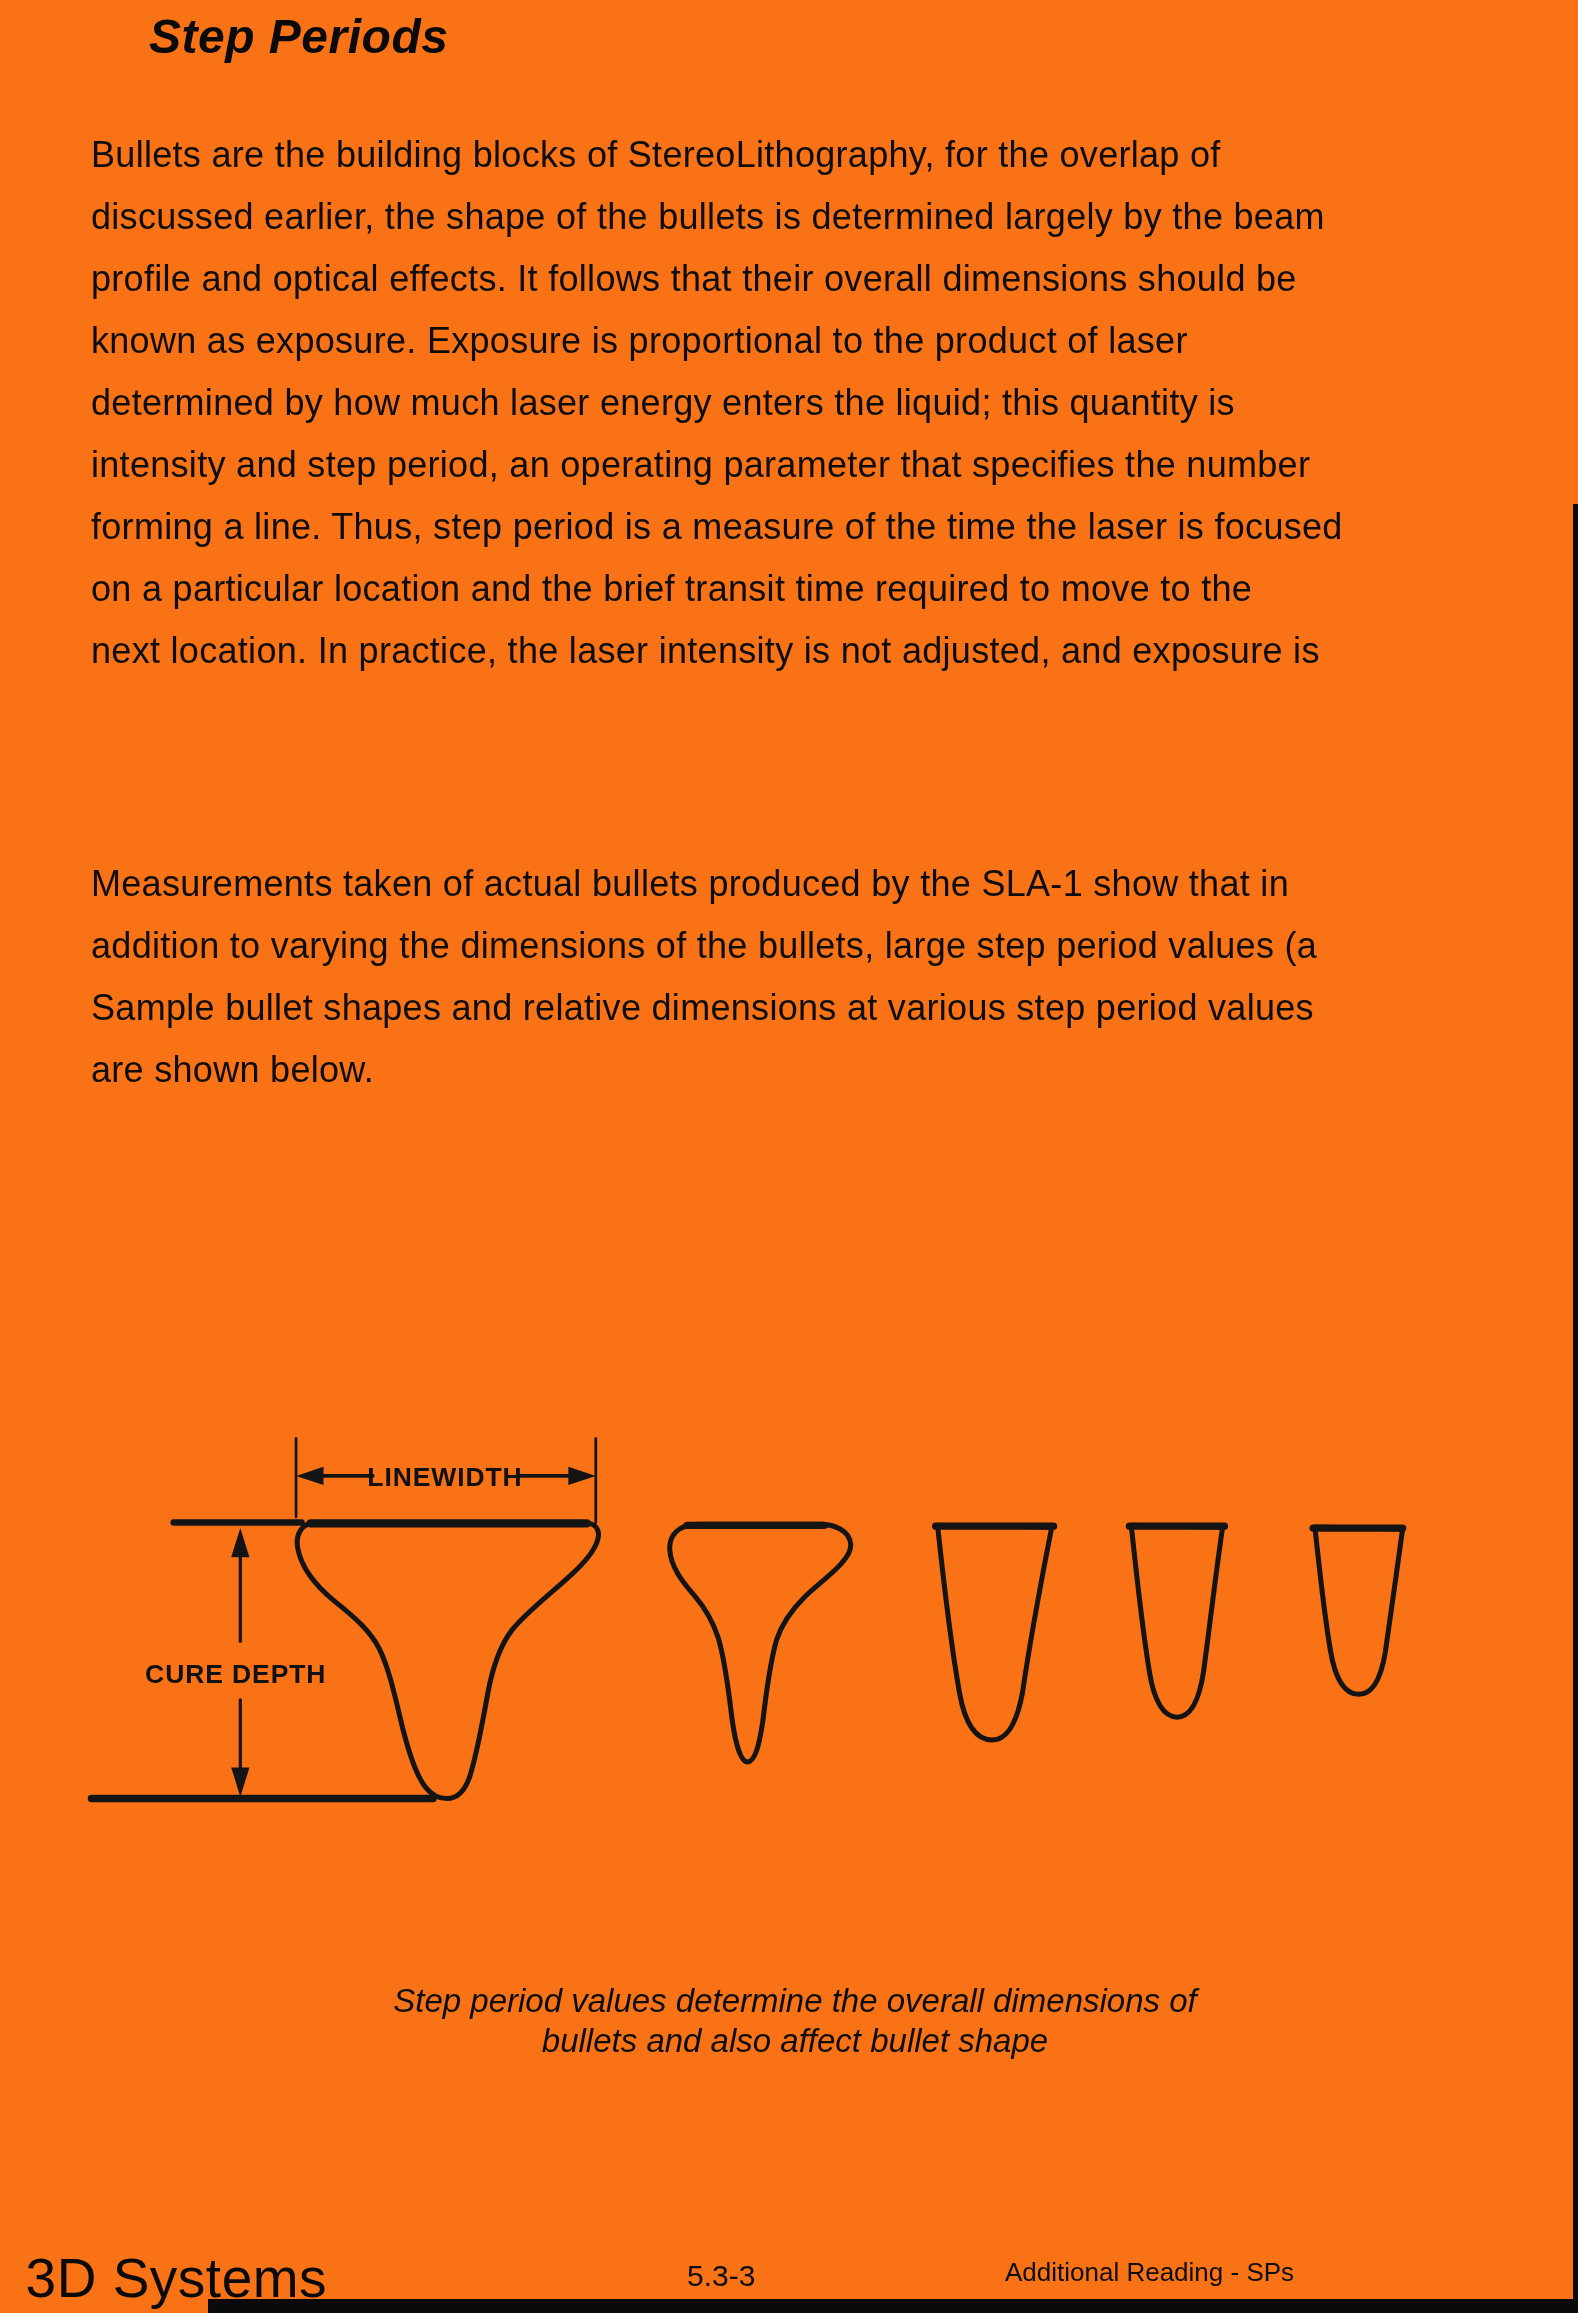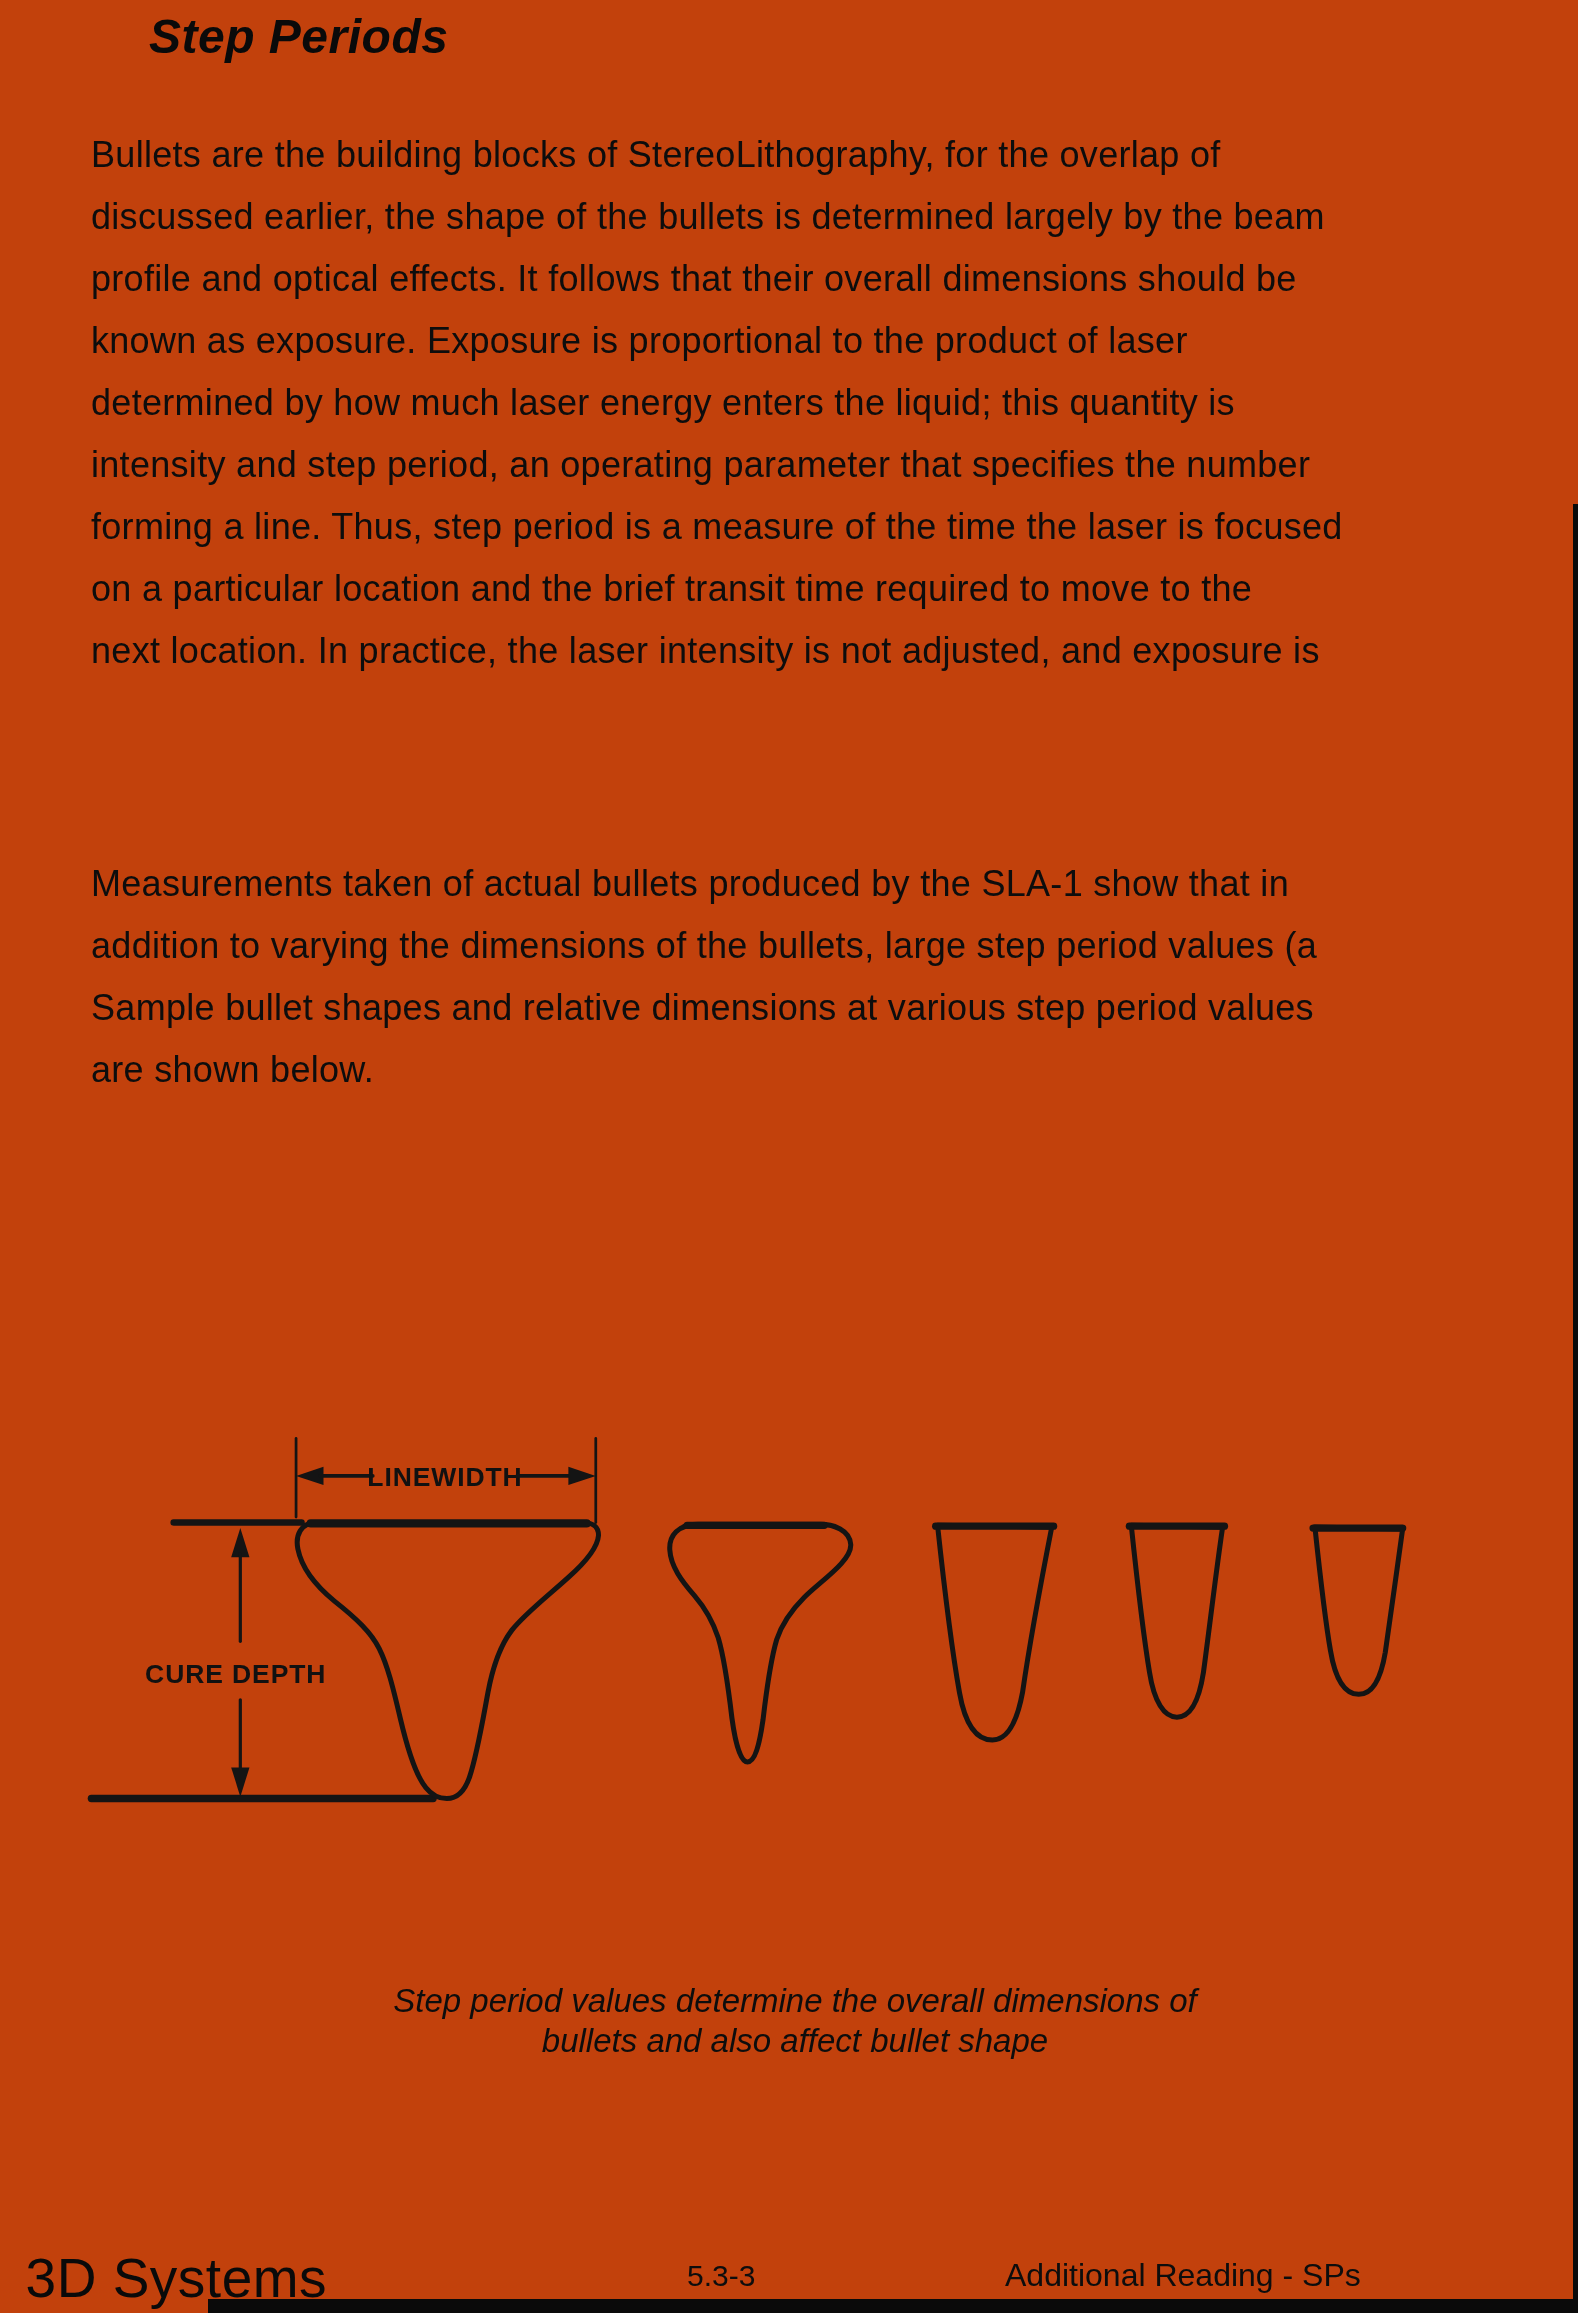--- a/index.html
+++ b/index.html
@@ -1,19 +1,19 @@
 <!DOCTYPE html>
 <html style="font-size:14.6px"><head>
 <meta charset="utf-8">
 <style>
   * { margin:0; padding:0; box-sizing:border-box; }
   html,body { background:#ffffff; }
   .page {
     position:relative; width:1579px; height:2314px;
-    background:#c2410c; color:#0a0a0a; overflow:hidden;
+    background:#f97316; color:#0a0a0a; overflow:hidden;
     font-family:"Liberation Sans", sans-serif;
   }
   .doc-title {
     position:absolute; left:149px; top:9.1px;
     font-size:48px; font-weight:bold; font-style:italic;
     letter-spacing:0.5px; color:#0a0a0a; white-space:nowrap;
   }
   .para { position:absolute; left:91px; width:1453px; }
   .para-1 { top:124px; }
   .para-2 { top:853px; }
@@ -34,21 +34,21 @@
   .footer-brand {
     position:absolute; left:25.6px; top:2246px;
     font-size:55px; letter-spacing:0.5px; color:#0a0a0a; white-space:nowrap;
   }
   .footer-page {
     position:absolute; left:687px; top:2259px;
     font-size:30px; color:#0d0d0d; white-space:nowrap;
   }
   .footer-section {
     position:absolute; left:1005px; top:2257px; width:457px;
-    font-size:32px; color:#0d0d0d; white-space:nowrap;
+    font-size:26px; color:#0d0d0d; white-space:nowrap;
   }
   .scan-bar-bottom {
     position:absolute; left:208px; top:2299px; width:1371px; height:14.6px;
     background:#0a0a0a;
   }
   .scan-bar-right {
     position:absolute; left:1573px; top:504px; width:5.5px; height:1809px;
     background:#0a0a0a;
   }
 </style>

